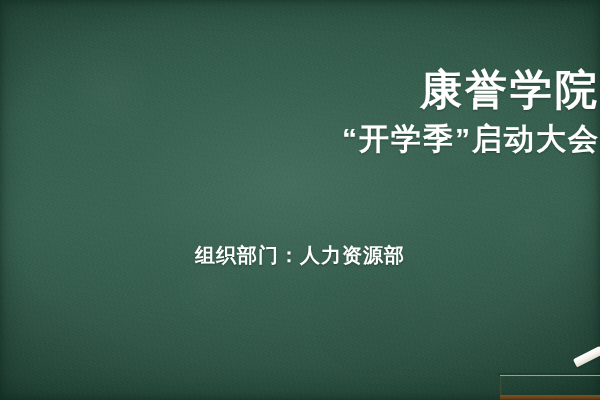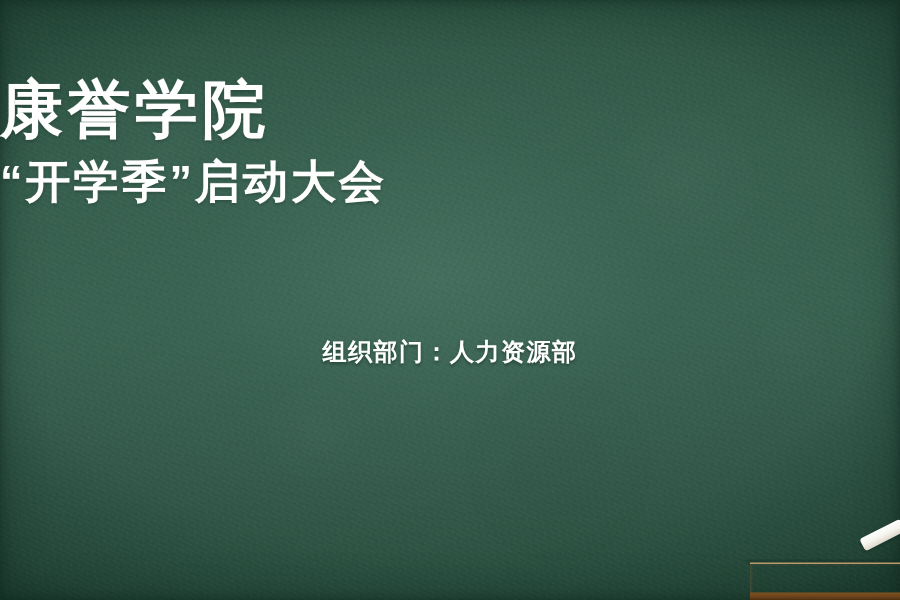--- a/index.html
+++ b/index.html
@@ -62,22 +62,22 @@
 
   .content {
     position: absolute;
     inset: 0;
     display: flex;
     flex-direction: column;
     align-items: center;
   }
   .title-block {
     width: 100%;
-    text-align: left;
-    margin-top: 49px;
+    text-align: right;
+    margin-top: 66px;
   }
   .title-line-1 {
     color: #ffffff;
     font-size: 42px;
     font-weight: bold;
     letter-spacing: 3px;
     line-height: 1.12;
     text-shadow: 0 1px 2px rgba(14,38,28,0.55), 0 0 1px rgba(255,255,255,0.35);
   }
   .title-line-2 {
@@ -87,21 +87,21 @@
     letter-spacing: 2px;
     line-height: 1.18;
     margin-top: 8px;
     text-shadow: 0 1px 2px rgba(14,38,28,0.55), 0 0 1px rgba(255,255,255,0.35);
   }
   .subtitle {
     width: 100%;
     text-align: center;
     margin-top: 86px;
     color: #ffffff;
-    font-size: 16px;
+    font-size: 20px;
     font-weight: bold;
     letter-spacing: 1px;
     text-shadow: 0 1px 2px rgba(14,38,28,0.5);
   }
 
   
   .chalk-ledge {
     position: absolute;
     left: 500px;
     top: 375px;

